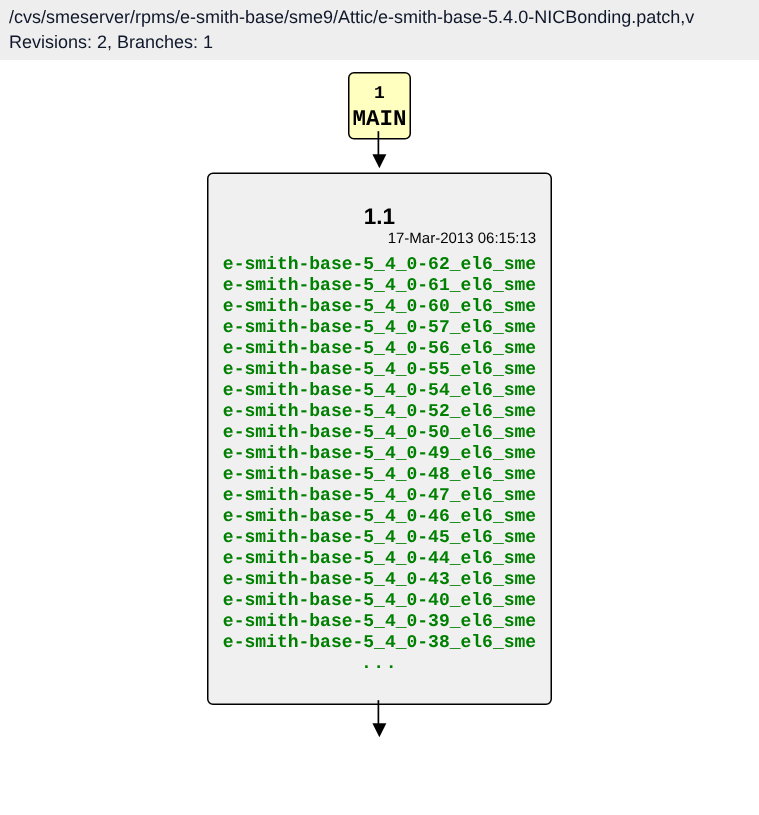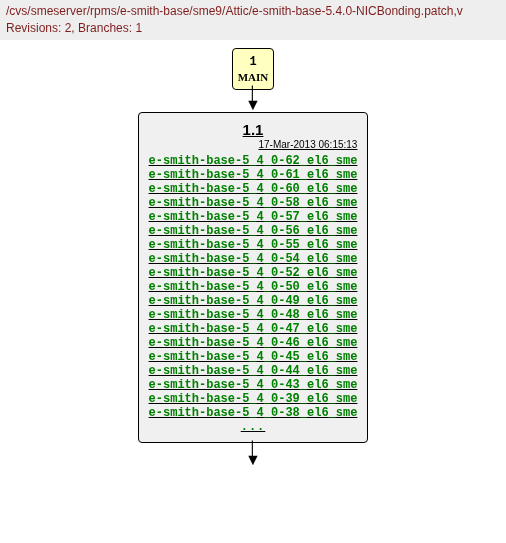--- a/index.html
+++ b/index.html
@@ -9,21 +9,21 @@
     font-family: "Courier New", Courier, monospace;
     font-size: 12px;
     color: #000;
     width: 506px;
   }
   .header {
     background: #eeeeee;
     padding: 3px 6px;
     font-family: sans-serif;
     font-size: 12px;
-    color: #7f1d1d;
+    color: #0f172a;
     line-height: 1.4;
   }
   .diagram {
     text-align: center;
     padding-top: 8px;
   }
   .node {
     display: inline-block;
     border: 1px solid #000;
     border-radius: 4px;
@@ -50,22 +50,21 @@
     display: inline-block;
     border: 1px solid #000;
     border-radius: 4px;
     background: #f0f0f0;
     padding: 6px 10px;
     margin: 2px 0;
     text-align: center;
   }
   .rev-box.big {
     min-width: 205px;
-    padding: 8px 10px;
-    text-decoration: underline;
+    padding: 20px 10px;
   }
   .rev-num {
     display: block;
     font-size: 15px;
     font-weight: bold;
     font-family: sans-serif;
     margin-bottom: 1px;
   }
   .rev-date {
     display: block;
@@ -96,46 +95,46 @@
 
 <div class="header">
   <span>/cvs/smeserver/rpms/e-smith-base/sme9/Attic/e-smith-base-5.4.0-NICBonding.patch,v</span><br>
   <span>Revisions: 2, Branches: 1</span>
 </div>
 
 <div class="diagram">
 
   <div class="node label-top">
     <span class="node-title">1</span>
-    <span style="font-size:11px;font-weight:bold;font-family:Liberation Serif, serif;">MAIN</span>
+    <span style="font-size:15px;font-weight:bold;font-family:Liberation Mono, monospace;">MAIN</span>
   </div>
 
   <div class="connector">│<br>▼</div>
 
   <div class="rev-box big">
     <span class="rev-num">1.1</span>
     <span class="rev-date">17-Mar-2013 06:15:13</span>
     <span class="tag-list" id="taglist">
         <div>e-smith-base-5_4_0-62_el6_sme</div>
         <div>e-smith-base-5_4_0-61_el6_sme</div>
         <div>e-smith-base-5_4_0-60_el6_sme</div>
-        <div>e-smith-base-5_4_0-58_el6_sme</div>
         <div>e-smith-base-5_4_0-57_el6_sme</div>
         <div>e-smith-base-5_4_0-56_el6_sme</div>
         <div>e-smith-base-5_4_0-55_el6_sme</div>
         <div>e-smith-base-5_4_0-54_el6_sme</div>
         <div>e-smith-base-5_4_0-52_el6_sme</div>
         <div>e-smith-base-5_4_0-50_el6_sme</div>
         <div>e-smith-base-5_4_0-49_el6_sme</div>
         <div>e-smith-base-5_4_0-48_el6_sme</div>
         <div>e-smith-base-5_4_0-47_el6_sme</div>
         <div>e-smith-base-5_4_0-46_el6_sme</div>
         <div>e-smith-base-5_4_0-45_el6_sme</div>
         <div>e-smith-base-5_4_0-44_el6_sme</div>
         <div>e-smith-base-5_4_0-43_el6_sme</div>
+        <div>e-smith-base-5_4_0-40_el6_sme</div>
         <div>e-smith-base-5_4_0-39_el6_sme</div>
         <div>e-smith-base-5_4_0-38_el6_sme</div>
       </span>
     <span class="ellipsis">...</span>
   </div>
 
   <div class="connector">│<br>▼</div>
 
   
 

